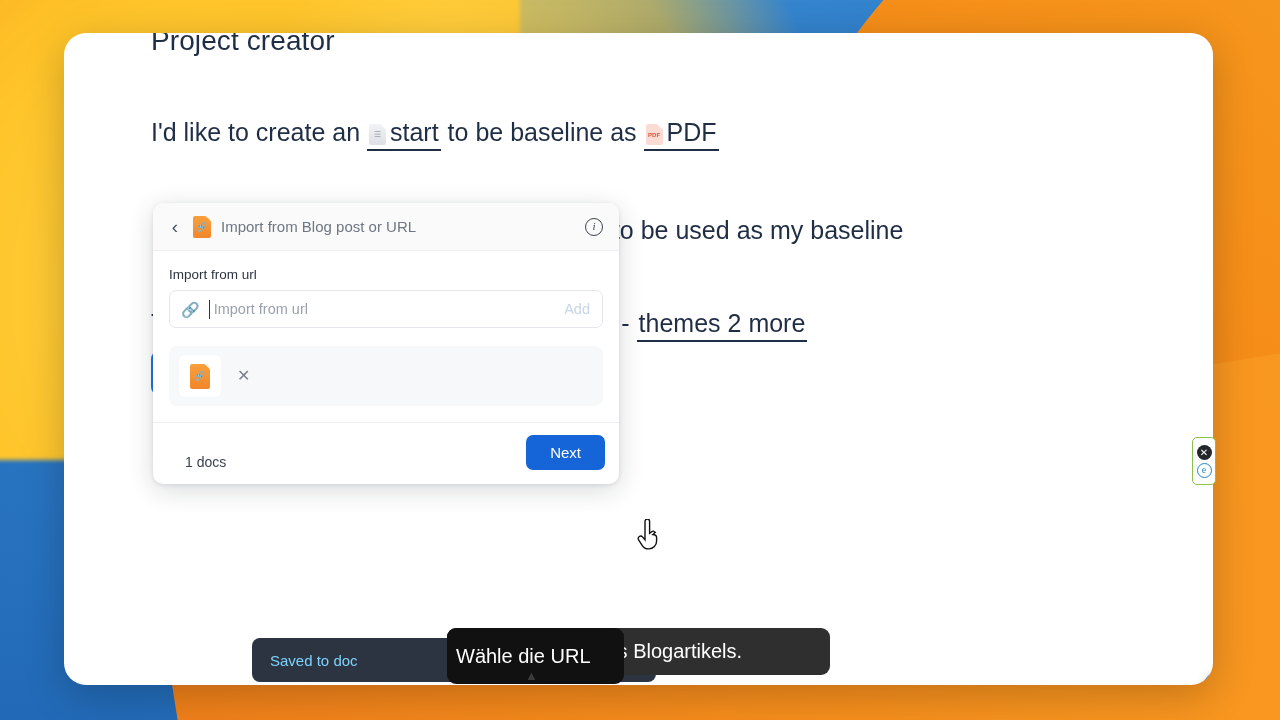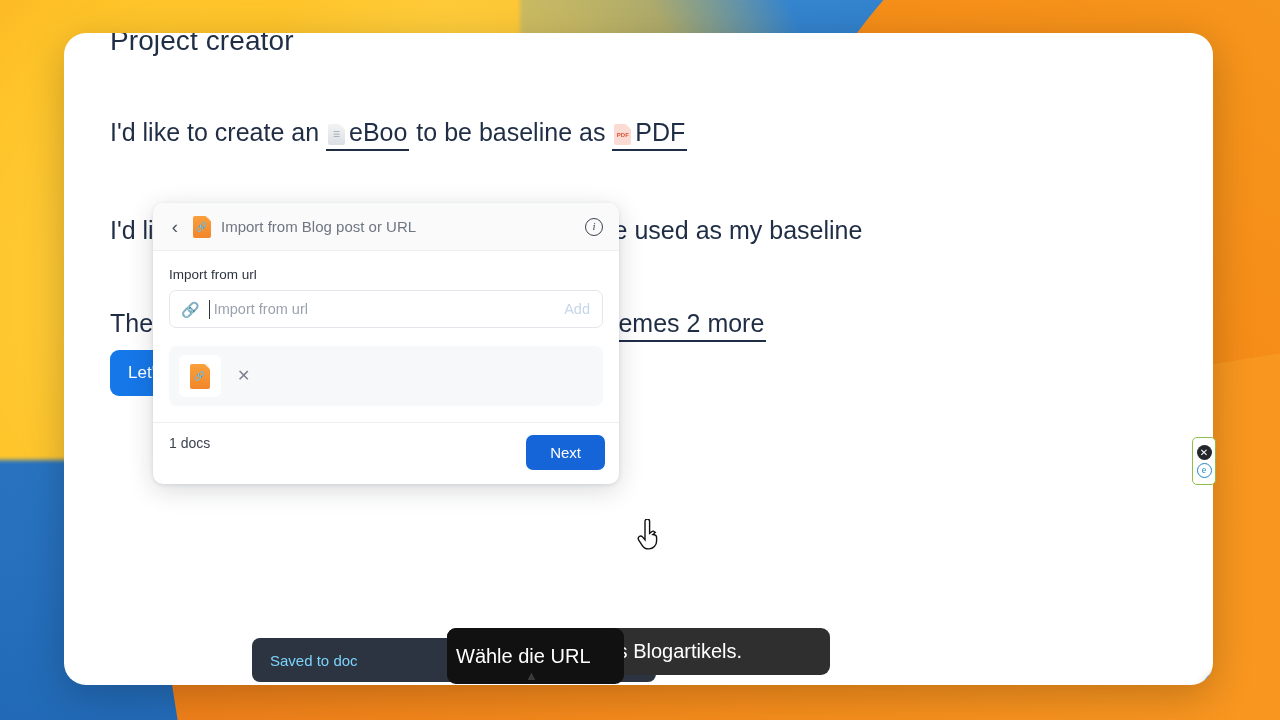--- a/index.html
+++ b/index.html
@@ -73,20 +73,21 @@
     background: #ffffff;
     border-radius: 22px;
     box-shadow: 0 10px 40px rgba(0,0,0,.22);
     overflow: hidden;
   }
 
   .page {
     position: absolute;
     inset: 0;
     padding: 0 20px;
+    margin-left: 41px;
   }
 
   .page-title {
     position: absolute;
     left: 46px;
     top: -8px;
     font-size: 28px;
     font-weight: 400;
     color: #1f2d45;
     letter-spacing: .1px;
@@ -295,24 +296,24 @@
     color: #7b828d;
     cursor: pointer;
     line-height: 1;
     padding: 0 2px;
     flex: none;
     font-family: inherit;
   }
 
   .pop-footer {
     display: flex;
-    align-items: flex-start;
+    align-items: flex-end;
     justify-content: space-between;
     border-top: 1px solid #eceef1;
-    padding: 12px 14px 14px 16px;
+    padding: 12px 14px 14px 32px;
   }
   .doc-count { font-size: 14px; color: #3b4250; }
   .next-btn {
     background: #1565d8;
     color: #fff;
     border: none;
     border-radius: 7px;
     font-family: inherit;
     font-size: 15px;
     padding: 9px 24px;
@@ -459,21 +460,21 @@
   <div class="wp-layer wp-glow"></div>
 </div>
 
 <div id="app-window">
   <div class="page">
 
     <div class="page-title">Project creator</div>
 
     <div class="sentence s1">
       <span>I'd like to create an</span>
-      <span class="slot plain"><span class="doc-ico doc-gray ic"><span class="glyph">☰</span></span><span>eBoo</span></span>
+      <span class="slot plain"><span class="doc-ico doc-gray ic"><span class="glyph">☰</span></span><span>start</span></span>
       <span>to be baseline as</span>
       <span class="slot plain"><span class="doc-ico doc-pdf ic"><span class="glyph">PDF</span></span><span>PDF</span></span>
     </div>
 
     <div class="sentence s2">
       <span>I'd like to</span>
       <span class="slot link"><span class="doc-ico doc-orange ic"><span class="glyph">🔗</span></span><span>Import from Blog post or URL</span></span>
       <span>to be used as my baseline</span>
     </div>
 

